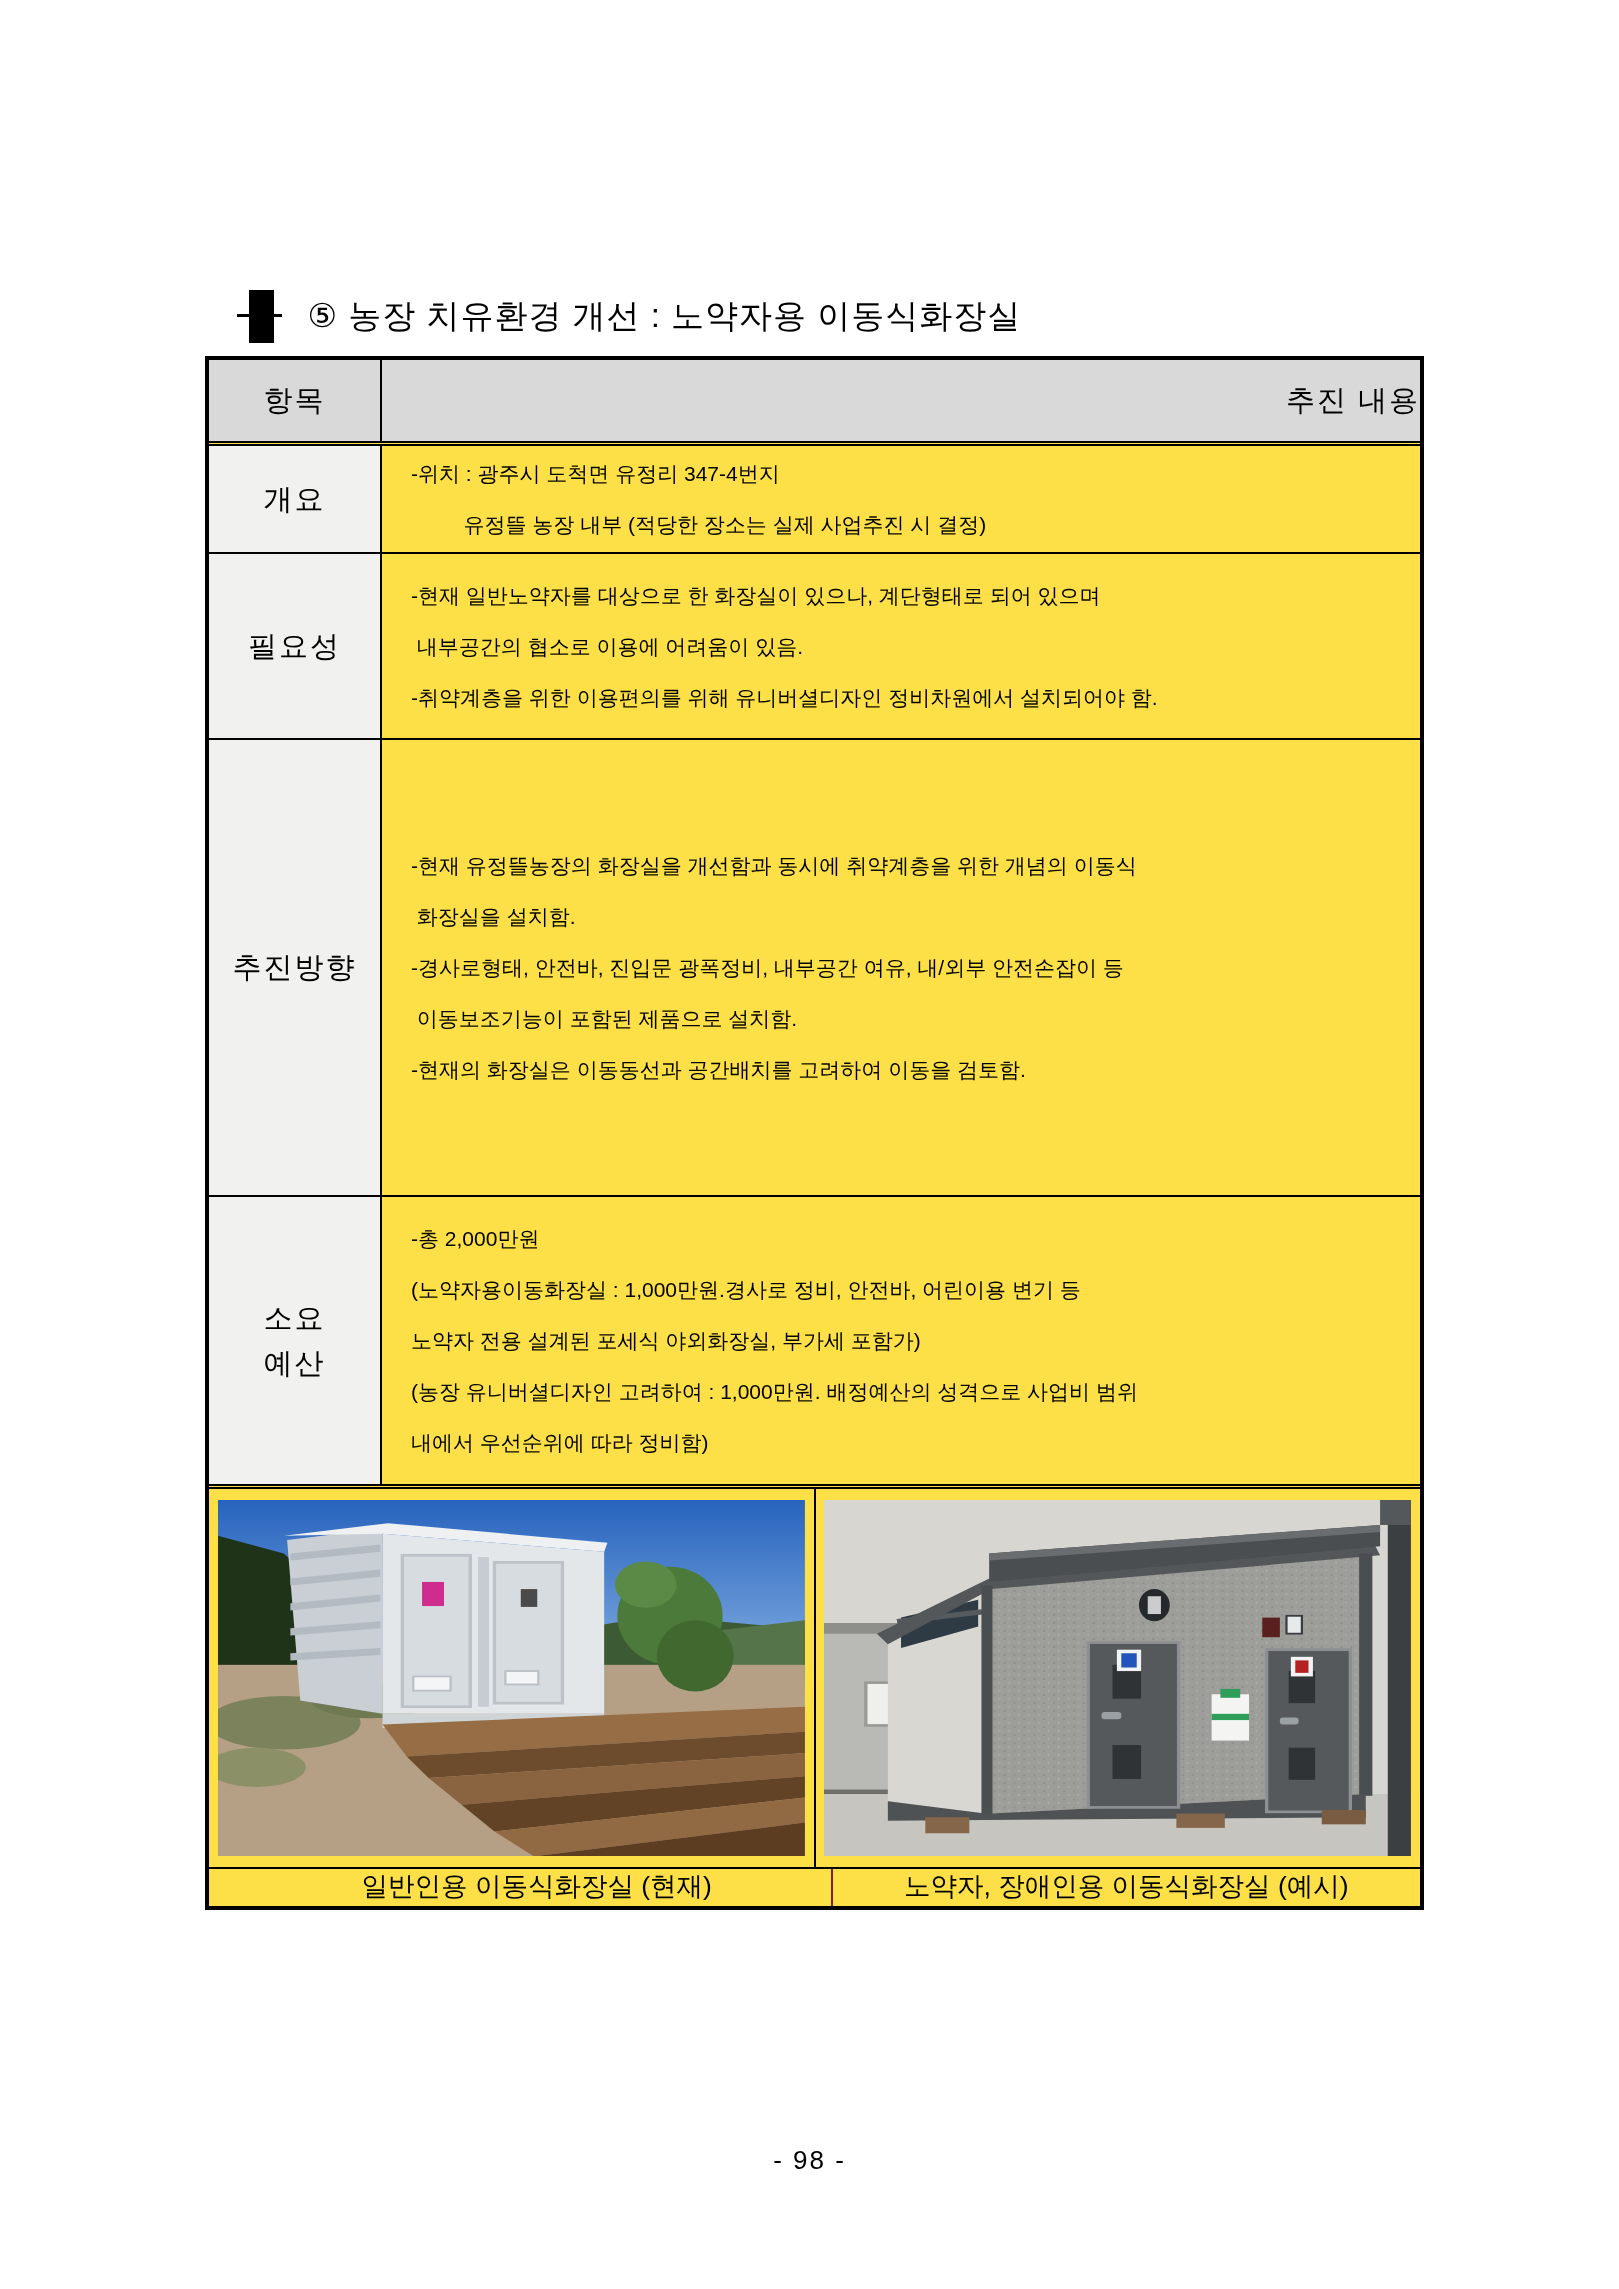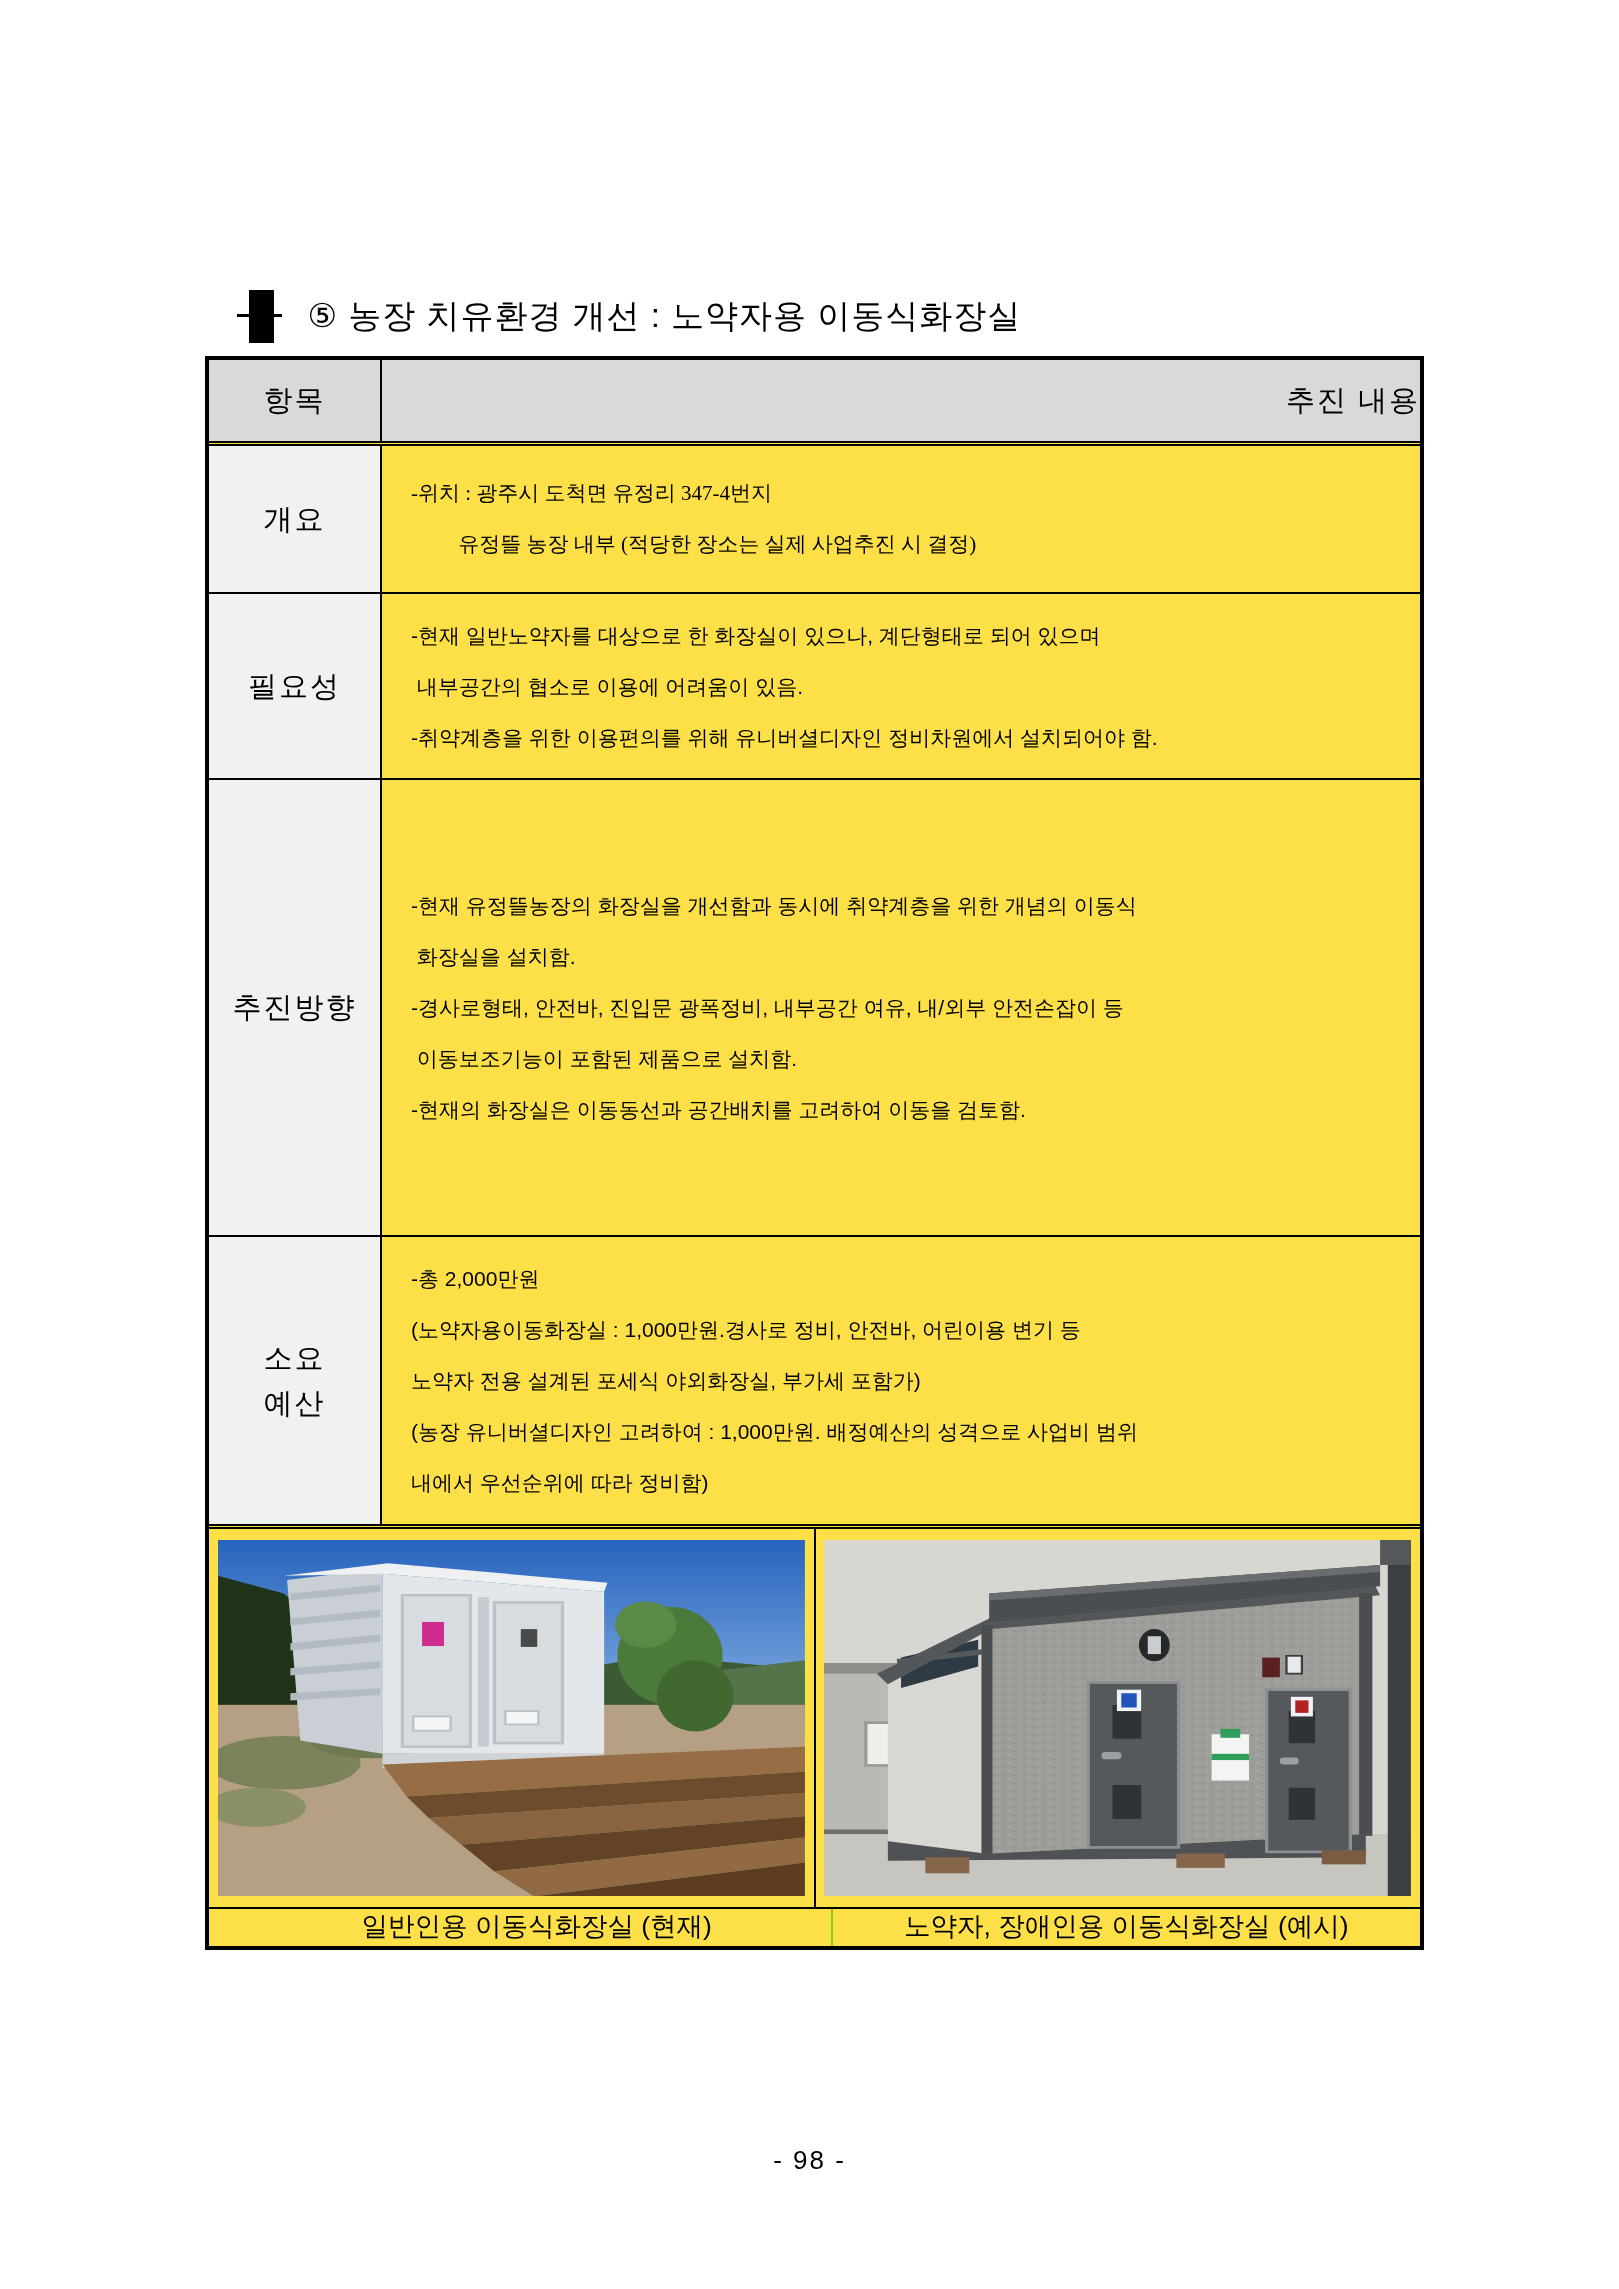--- a/index.html
+++ b/index.html
@@ -15,21 +15,21 @@
   .bullet-line{position:absolute;left:0;right:0;top:28px;height:2.9px;background:#000;}
   .bullet-rect{position:absolute;left:11.8px;top:3.9px;width:25.5px;height:53px;background:#000;}
   .section-title{font-size:33px;letter-spacing:1px;white-space:pre;}
 
   
   .tbl{position:absolute;left:205px;top:356px;width:1219px;border:4.9px solid #000;background:#fde047;box-sizing:border-box;}
   .trow{display:flex;box-sizing:border-box;border-bottom:2px solid #000;}
   .trow.dbl{border-bottom:5.9px double #000;}
   .trow.last{border-bottom:none;}
   .h-header{height:86px;}
-  .h-r0{height:148px;font-family:Liberation Serif, serif;}
+  .h-r0{height:108px;}
   .h-r1{height:186px;}
   .h-r2{height:457px;}
   .h-r3{height:292px;}
   .h-img{height:417px;}
 
   .lcell{flex:0 0 173px;width:173px;background:#f1f1ef;border-right:2px solid #000;
          display:flex;flex-direction:column;align-items:center;justify-content:center;
          font-size:29px;letter-spacing:2px;box-sizing:border-box;line-height:45px;}
   .header-row .lcell,.header-row .ccell{background:#d9d9d9;}
   .header-row .ccell{align-items:flex-end;padding-left:0;}
@@ -39,21 +39,21 @@
   .tline{white-space:pre;font-size:21px;line-height:51px;}
 
   
   .img-content{flex:1;display:flex;flex-direction:column;box-sizing:border-box;}
   .img-pair{flex:1;display:flex;min-height:0;}
   .img-cell{flex:1;padding:10.8px 8.8px;box-sizing:border-box;display:flex;}
   .img-cell.left{border-right:2px solid #000;}
   .img-cell svg{width:100%;height:100%;display:block;}
   .cap-pair{height:37px;border-top:2px solid #000;display:flex;flex:0 0 37px;}
   .cap-cell{flex:1;text-align:center;font-size:26.5px;line-height:34px;white-space:pre;}
-  .cap-cell.left{border-right:2px solid #84cc16;margin-left:34px;}
+  .cap-cell.left{border-right:2px solid #7f1d1d;margin-left:34px;}
 
   
   .footer{position:absolute;left:0;right:0;top:2145px;text-align:center;font-size:26px;letter-spacing:2px;}
 </style>
 </head>
 <body>
 
 <div class="page">
 
   <div class="title-row">

